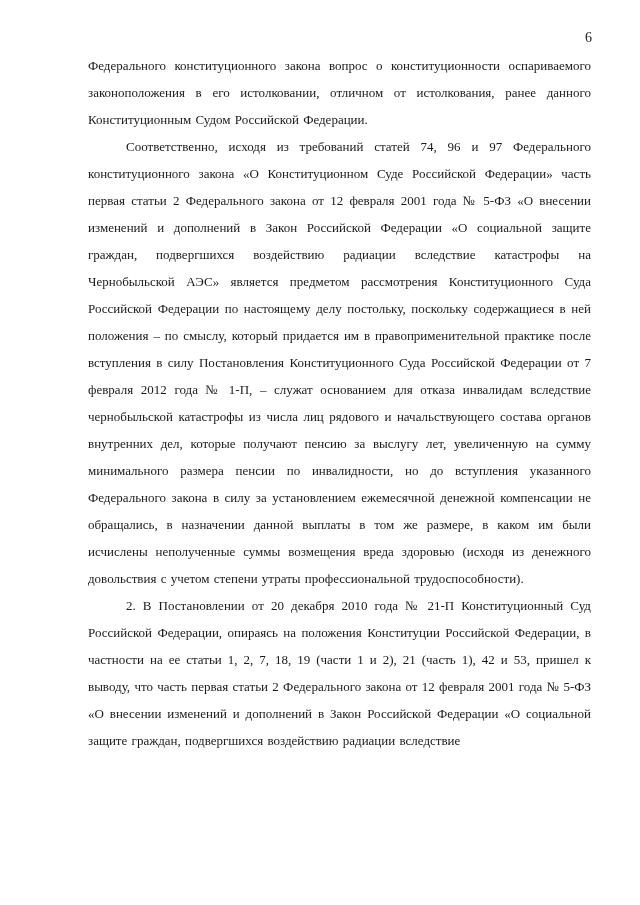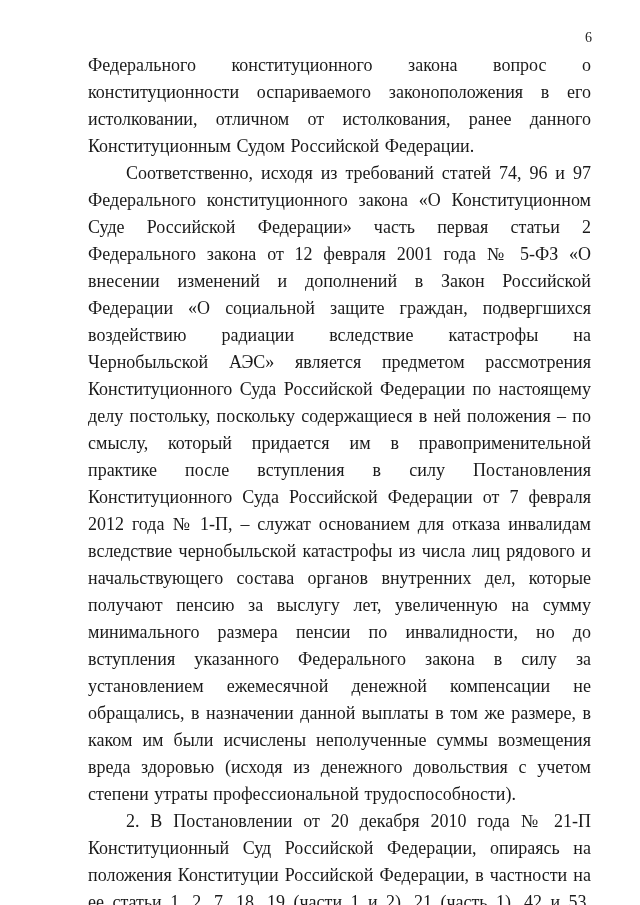--- a/index.html
+++ b/index.html
@@ -26,21 +26,21 @@
   }
   .content {
     position: absolute;
     top: 52px;
     left: 88px;
     width: 503px;
   }
   .para {
     margin: 0;
     padding: 0;
-    font-size: 18px;
+    font-size: 13px;
     line-height: 27px;
     text-align: justify;
     text-indent: 38px;
     color: #1a1a1a;
     word-spacing: 1px;
   }
   .para.no-indent {
     text-indent: 0;
   }
 </style>

